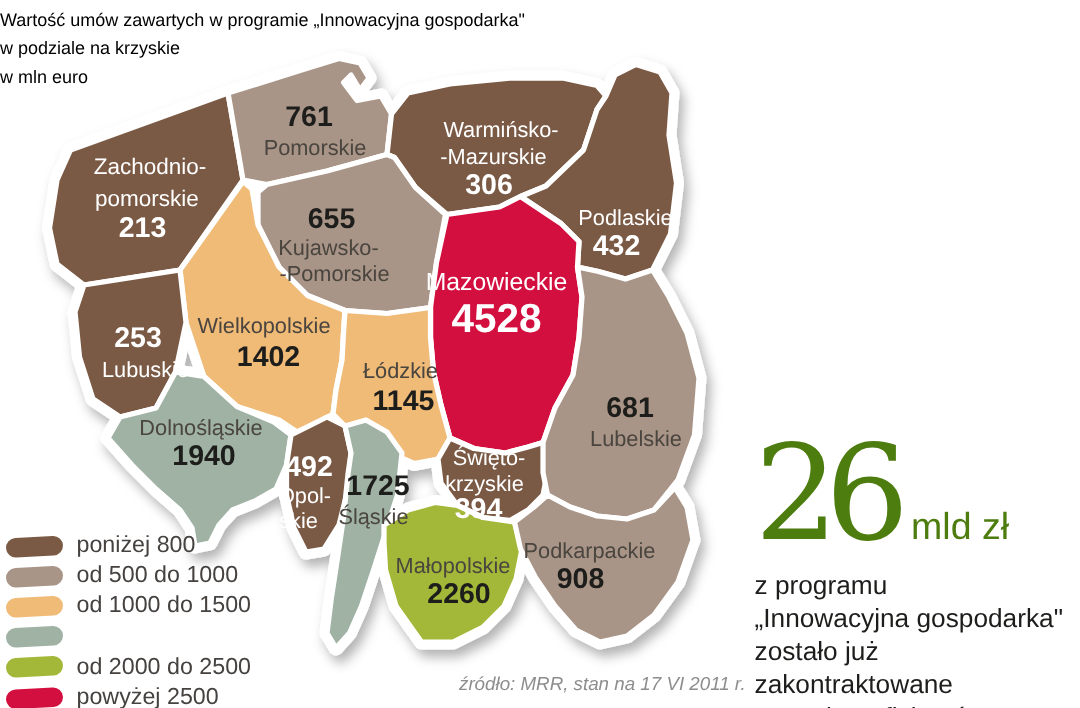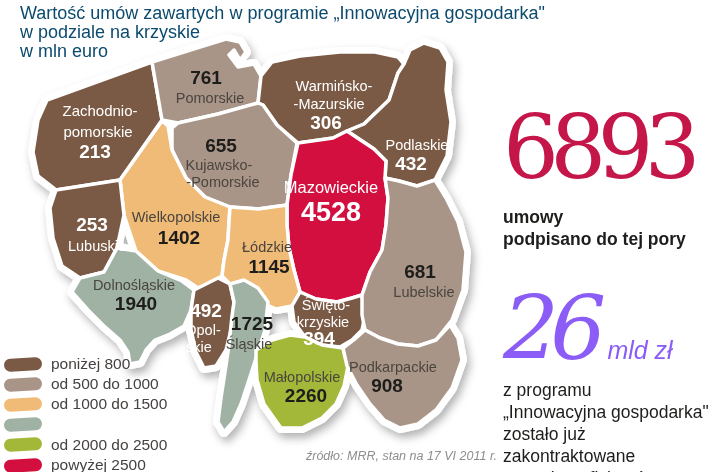--- a/index.html
+++ b/index.html
@@ -1,18 +1,18 @@
 <!DOCTYPE html>
 <html><head>
 <meta charset="utf-8">
 <style>
   html,body{margin:0;padding:0;background:#fff;}
   .stage{position:relative;width:720px;height:472px;background:#fff;overflow:hidden;
          font-family:"Liberation Sans",sans-serif;}
-  .title{position:absolute;left:20px;top:4px;font-size:18px;line-height:19px;color:#0c4a6e;}
+  .title{position:absolute;left:0;top:4px;font-size:12px;line-height:19px;color:#000000;}
   #map{position:absolute;left:0;top:0;}
   .map-name{font-family:"Liberation Sans",sans-serif;font-weight:400;}
   .map-value{font-family:"Liberation Sans",sans-serif;font-weight:700;}
   .stat{position:absolute;left:503px;}
   .stat-1{top:104px;}
   .stat-2{top:285px;}
   .big-num{font-family:"DejaVu Serif",serif;font-size:88px;line-height:1;letter-spacing:-0.1em;
            font-weight:400;}
   .unit{font-family:"Liberation Sans",sans-serif;font-size:25px;margin-left:10px;letter-spacing:0;}
   .stat-caption{font-size:17.5px;line-height:22px;color:#1d1d1b;}
@@ -113,30 +113,23 @@
         <text x="319" y="345" text-anchor="middle" class="map-value" font-size="19" fill="#ffffff">394</text>
         <text x="302" y="382" text-anchor="middle" class="map-name" font-size="14.5" fill="#4a453f">Małopolskie</text>
         <text x="306" y="402" text-anchor="middle" class="map-value" font-size="19" fill="#1d1d1b">2260</text>
         <text x="420" y="278" text-anchor="middle" class="map-value" font-size="19" fill="#1d1d1b">681</text>
         <text x="424" y="297" text-anchor="middle" class="map-name" font-size="14.5" fill="#4a453f">Lubelskie</text>
         <text x="393" y="372" text-anchor="middle" class="map-name" font-size="14.5" fill="#4a453f">Podkarpackie</text>
         <text x="387" y="392" text-anchor="middle" class="map-value" font-size="19" fill="#1d1d1b">908</text>
       </g>
   </svg>
 
-  <div class="stat stat-1">
-    <div class="big-num" style="color:#c5164a;">6893</div>
-    <div class="stat-caption">
-      <div>umowy</div>
-      <div>podpisano do tej pory</div>
-    </div>
-  </div>
 
   <div class="stat stat-2">
-    <div style="color:#8b5cf6;white-space:nowrap;font-style:italic;">
+    <div style="color:#4d7c0f;white-space:nowrap;">
       <span class="big-num">26</span><span class="unit">mld zł</span>
     </div>
     <div class="stat-caption">
       <div>z programu</div>
       <div>„Innowacyjna gospodarka"</div>
       <div><span>zostało już </span><b>zakontraktowane</b></div>
       <div><b>przez beneficjentów</b></div>
     </div>
   </div>
 

